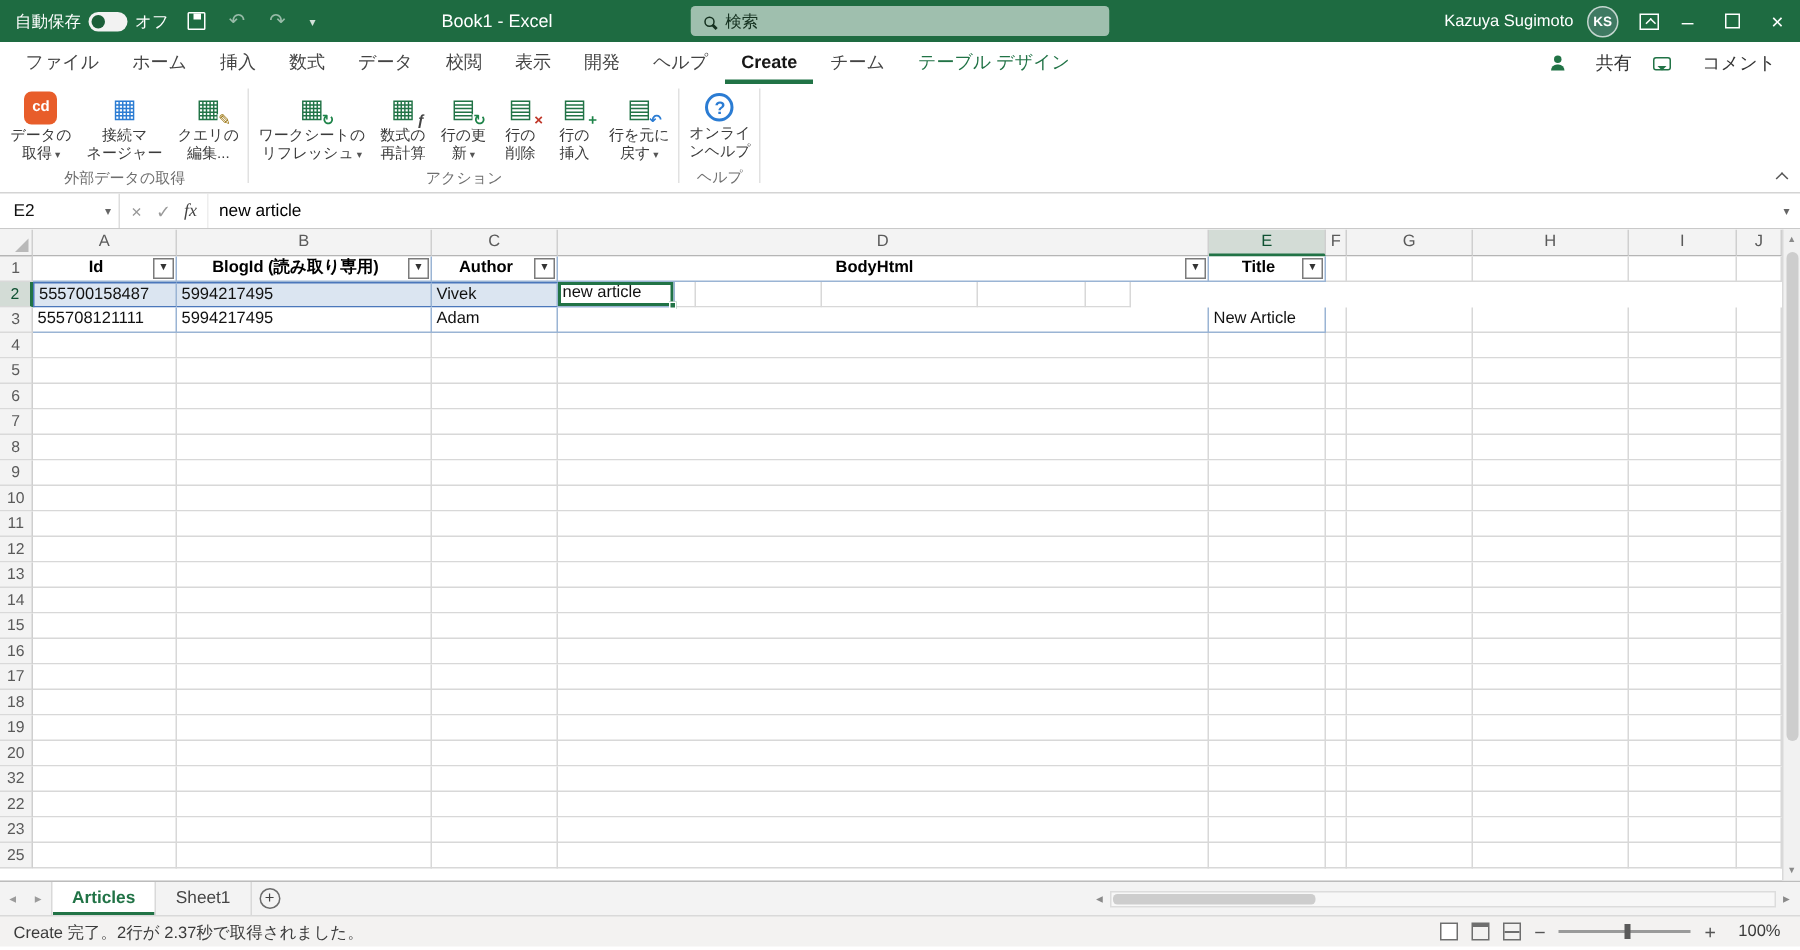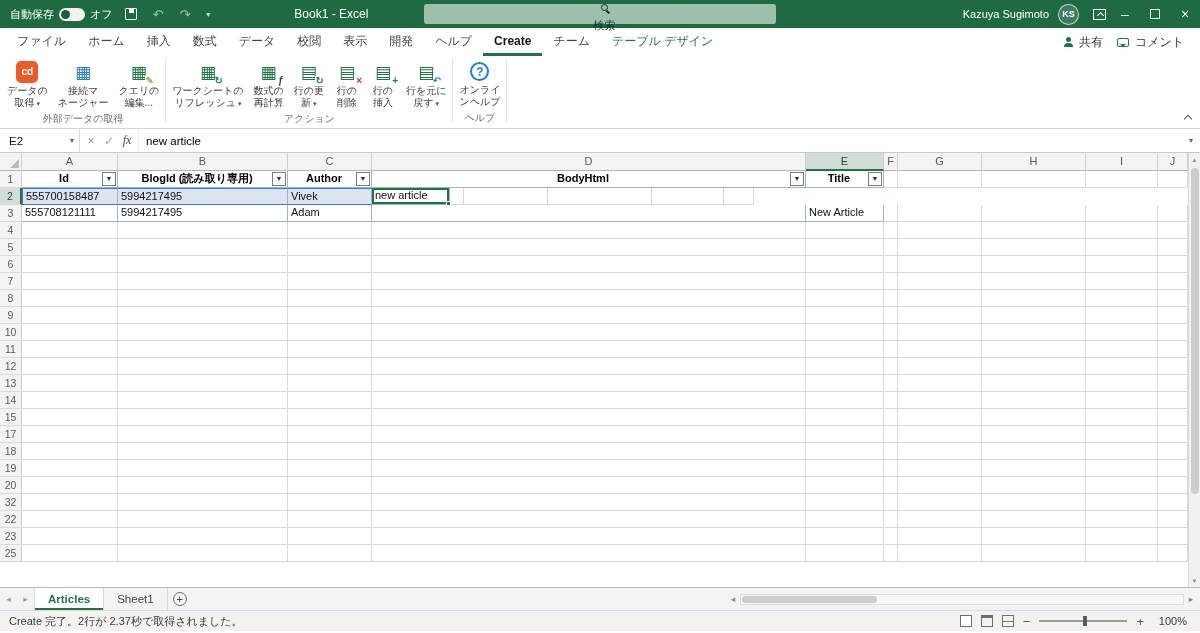--- a/index.html
+++ b/index.html
@@ -18,39 +18,39 @@
   .tb-left{display:flex;align-items:center;gap:8px;padding-left:10px;height:100%;}
   .autosave{display:flex;align-items:center;gap:5px;font-size:11px;}
   .as-pill{width:26px;height:13px;border-radius:7px;background:#f2f2f2;display:flex;align-items:center;padding:2px;}
   .knob{width:9px;height:9px;border-radius:50%;background:#1b5e39;}
   .tb-ico{display:flex;align-items:center;justify-content:center;height:100%;padding:0 4px;font-size:13px;}
   .dim{color:rgba(255,255,255,.55);}
   .floppy{width:12px;height:12px;border:1.5px solid #fff;border-radius:1px;position:relative;}
   .floppy span{position:absolute;top:0;left:3px;width:5px;height:4px;background:#fff;}
   .smallcaret{font-size:8px;color:rgba(255,255,255,.8);}
   .doc-title{margin-left:80px;font-size:12px;white-space:nowrap;}
-  .searchbox{position:absolute;left:50%;top:4px;transform:translateX(-50%);width:352px;height:20px;background:#9fbfae;border-radius:3px;display:flex;align-items:center;gap:7px;padding-left:9px;color:#14301f;font-size:11px;flex-direction:column;}
+  .searchbox{position:absolute;left:50%;top:4px;transform:translateX(-50%);width:279px;height:20px;background:#9fbfae;border-radius:3px;display:flex;align-items:center;gap:7px;padding-left:9px;color:#14301f;font-size:11px;}
   .mag{width:7px;height:7px;border:1.5px solid #14301f;border-radius:50%;position:relative;flex:none;}
   .mag::after{content:"";position:absolute;width:4px;height:1.5px;background:#14301f;transform:rotate(45deg);right:-3px;bottom:-2px;}
   .tb-right{margin-left:auto;display:flex;align-items:center;height:100%;}
   .user-name{font-size:11px;margin-right:9px;}
   .avatar{width:21px;height:21px;border-radius:50%;background:var(--avatar);border:1px solid rgba(255,255,255,.7);display:flex;align-items:center;justify-content:center;font-size:9px;font-weight:bold;margin-right:10px;}
   .winbtn{width:30px;font-size:14px;}
   .rdo{width:13px;height:11px;border:1px solid #fff;position:relative;}
   .rdo::after{content:"";position:absolute;left:3.5px;top:3.5px;width:4px;height:4px;border-left:1px solid #fff;border-top:1px solid #fff;transform:rotate(45deg);}
   .maxbox{width:10px;height:10px;border:1.2px solid #fff;}
 
   
   .tabrow{height:28px;background:#fff;display:flex;align-items:stretch;}
   .ribbon-tabs{display:flex;align-items:stretch;padding-left:6px;}
   .tab{padding:0 11px;line-height:27px;font-size:12px;color:#444;white-space:nowrap;}
   .tab.active{color:#161616;font-weight:bold;box-shadow:inset 0 -3px 0 var(--green);}
   .tab.contextual{color:var(--green);}
   .tabrow-right{margin-left:auto;display:flex;align-items:center;gap:14px;padding-right:16px;}
-  .chipbtn{display:flex;align-items:center;gap:6px;font-size:12px;color:#333;}
+  .chipbtn{display:flex;align-items:center;gap:21px;font-size:12px;color:#333;}
   .p-head{display:block;width:5px;height:5px;border-radius:50%;background:var(--green);margin:0 auto 1px;}
   .p-body{display:block;width:9px;height:4px;border-radius:4px 4px 0 0;background:var(--green);}
   .bubble{width:12px;height:9px;border:1.5px solid var(--green);border-radius:2px;position:relative;}
   .bubble::after{content:"";position:absolute;left:2px;bottom:-4px;border:3px solid transparent;border-top-color:var(--green);}
 
   
   .ribbon{height:73px;border-bottom:1px solid #d4d4d4;background:#fff;display:flex;position:relative;}
   .ribbon-groups{display:flex;align-items:stretch;padding-left:2px;}
   .ribbon-group{display:flex;flex-direction:column;align-items:center;height:100%;padding-top:2px;}
   .rg-buttons{display:flex;align-items:flex-start;}
@@ -557,20 +557,33 @@
           <div class="cell" style="width: 84px;"></div>
           <div class="cell" style="width: 434px;"></div>
           <div class="cell" style="width: 78px;"></div>
           <div class="cell" style="width: 14px;"></div>
           <div class="cell" style="width: 84px;"></div>
           <div class="cell" style="width: 104px;"></div>
           <div class="cell" style="width: 72px;"></div>
           <div class="cell" style="width: 30px;"></div>
         </div>
         <div class="grow">
+          <div class="rownum">16</div>
+          <div class="cell" style="width: 96px;"></div>
+          <div class="cell" style="width: 170px;"></div>
+          <div class="cell" style="width: 84px;"></div>
+          <div class="cell" style="width: 434px;"></div>
+          <div class="cell" style="width: 78px;"></div>
+          <div class="cell" style="width: 14px;"></div>
+          <div class="cell" style="width: 84px;"></div>
+          <div class="cell" style="width: 104px;"></div>
+          <div class="cell" style="width: 72px;"></div>
+          <div class="cell" style="width: 30px;"></div>
+        </div>
+        <div class="grow">
           <div class="rownum">17</div>
           <div class="cell" style="width: 96px;"></div>
           <div class="cell" style="width: 170px;"></div>
           <div class="cell" style="width: 84px;"></div>
           <div class="cell" style="width: 434px;"></div>
           <div class="cell" style="width: 78px;"></div>
           <div class="cell" style="width: 14px;"></div>
           <div class="cell" style="width: 84px;"></div>
           <div class="cell" style="width: 104px;"></div>
           <div class="cell" style="width: 72px;"></div>

